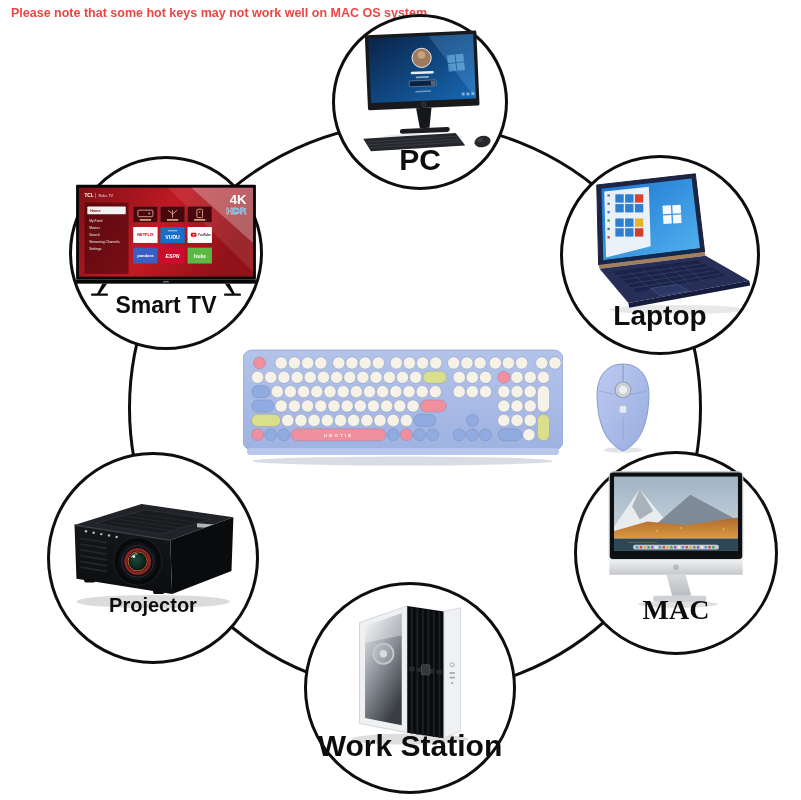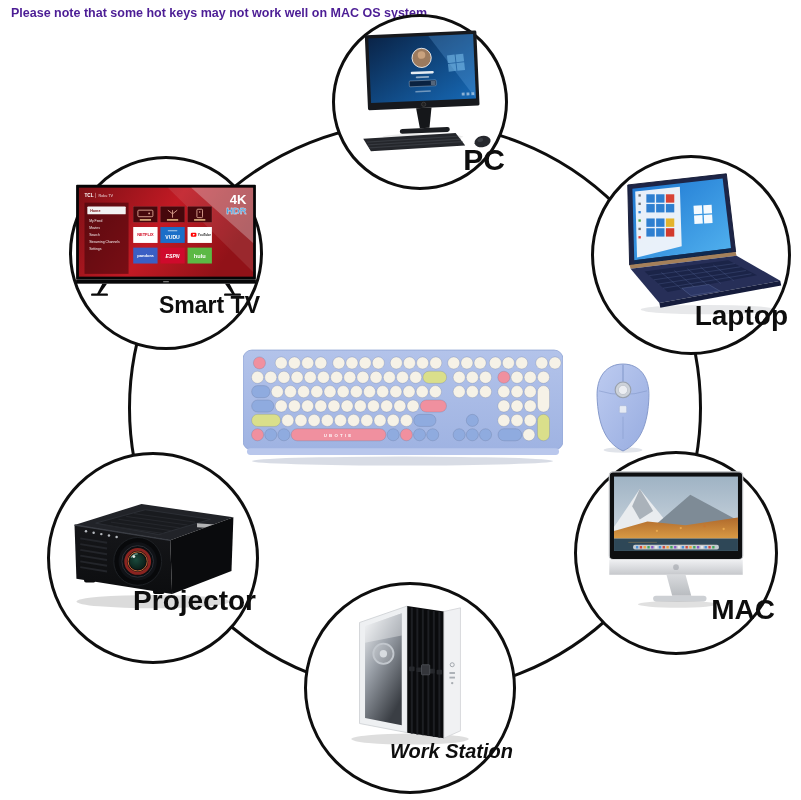--- a/index.html
+++ b/index.html
@@ -1,27 +1,27 @@
 <!DOCTYPE html>
 <html><head>
 <meta charset="utf-8">
 <style>
   html,body{margin:0;padding:0;background:#fff;}
   .canvas{position:relative;width:801px;height:800px;background:#fff;overflow:hidden;
           font-family:"Liberation Sans",sans-serif;}
-  .note{position:absolute;left:11px;top:6px;font-size:12.5px;font-weight:bold;color:#4c1d95;white-space:nowrap;}
+  .note{position:absolute;left:11px;top:6px;font-size:12.5px;font-weight:bold;color:#ef4444;white-space:nowrap;}
   .ring{position:absolute;left:128px;top:121px;width:574px;height:574px;border:3.5px solid #0e0e0e;
         border-radius:50%;box-sizing:border-box;}
   .node{position:absolute;border:3px solid #0e0e0e;border-radius:50%;background:#fff;
-        box-sizing:border-box;text-align:right;}
+        box-sizing:border-box;text-align:center;}
   .node svg{display:block;margin:0 auto;}
   .dev-label{position:absolute;left:0;right:0;font-weight:bold;color:#0d0d0d;letter-spacing:0;}
   .n-pc{left:332px;top:14px;width:176px;height:176px;}
   .n-tv{left:69px;top:156px;width:194px;height:194px;}
-  .n-laptop{left:591px;top:155px;width:200px;height:200px;}
+  .n-laptop{left:560px;top:155px;width:200px;height:200px;}
   .n-proj{left:47px;top:452px;width:212px;height:212px;}
   .n-mac{left:574px;top:451px;width:204px;height:204px;}
   .n-ws{left:304px;top:582px;width:212px;height:212px;}
   .kbd{position:absolute;left:243px;top:349px;}
   .mouse{position:absolute;left:586px;top:361px;}
   svg text{font-family:"Liberation Sans",sans-serif;}
 </style>
 </head>
 <body>
 
@@ -252,21 +252,21 @@
       </g>
       <circle cx="84" cy="84" r="25" fill="#08090b" stroke="#1e2126" stroke-width="1"></circle>
       <circle cx="84" cy="84" r="20" fill="#101216"></circle>
       <circle cx="84" cy="84" r="16.5" fill="#0c0e11" stroke="#2e3138" stroke-width="1"></circle>
       <circle cx="84" cy="84" r="12.5" fill="none" stroke="#8a2420" stroke-width="3"></circle>
       <circle cx="84" cy="84" r="10" fill="none" stroke="#c96a35" stroke-width="1"></circle>
       <circle cx="84" cy="84" r="8.5" fill="url(#glass)"></circle>
       <path d="M 77 80 A 9 9 0 0 1 84 76" fill="none" stroke="rgba(180,240,210,0.5)" stroke-width="1.5"></path>
       <circle cx="80" cy="79" r="1.5" fill="rgba(255,255,255,0.9)"></circle>
     </svg>
-    <div class="dev-label" style="bottom:44px;font-size:28px;">Projector</div>
+    <div class="dev-label" style="bottom:44px;font-size:20px;">Projector</div>
   </div>
 
   <div class="node n-mac">
     <svg width="172" height="143" viewBox="0 0 180 150" style="margin-top:14px;">
       <defs>
         <linearGradient id="sky" x1="0" y1="0" x2="0" y2="1">
           <stop offset="0" stop-color="#9fb3c4"></stop>
             <stop offset="1" stop-color="#d5dde4"></stop>
         </linearGradient>
         <linearGradient id="autumn" x1="0" y1="0" x2="0" y2="1">
@@ -320,21 +320,21 @@
             <rect x="124" y="81.8" width="2.4" height="2.6" fill="#d0483e"></rect>
           <rect x="128" y="81.8" width="2.4" height="2.6" fill="#3fa65c"></rect>
         </g>
       </g>
       <rect x="20" y="96" width="140" height="16" fill="url(#alum)"></rect>
       <circle cx="90" cy="104" r="3" fill="#9ea2a8" opacity="0.6"></circle>
       <polygon points="80,112 100,112 106,134 86,134" fill="url(#alum2)"></polygon>
       <rect x="66" y="134" width="56" height="6" rx="3" fill="#cdd0d4"></rect>
       <ellipse cx="92" cy="143" rx="42" ry="3.5" fill="rgba(0,0,0,0.12)"></ellipse>
     </svg>
-    <div class="dev-label" style="bottom:26px;font-size:28px;">MAC</div>
+    <div class="dev-label" style="bottom:26px;font-size:28px;font-family:Liberation Serif, serif;">MAC</div>
   </div>
 
   <div class="node n-ws">
     <svg width="156" height="156" viewBox="0 0 170 170" style="margin-top:10px;">
       <defs>
         <linearGradient id="wsglass" x1="0" y1="0" x2="0.6" y2="1">
           <stop offset="0" stop-color="#f2f4f6"></stop>
             <stop offset="0.45" stop-color="#9aa0a8"></stop>
             <stop offset="1" stop-color="#3a3e44"></stop>
         </linearGradient>
@@ -360,21 +360,21 @@
         <rect x="106" y="80.5" width="6" height="5" rx="1"></rect>
           <rect x="114" y="81.5" width="6" height="5" rx="1"></rect>
       </g>
       <rect x="97.5" y="76" width="9" height="11" rx="1" fill="#34363b" stroke="#55585e" stroke-width="0.8"></rect>
       <polygon points="122,18 140,14 140,148 122,156" fill="#f0f1f3" stroke="#d5d7da" stroke-width="1"></polygon>
       <circle cx="131" cy="76" r="2.2" fill="none" stroke="#9aa0a6" stroke-width="1"></circle>
       <rect x="128" y="84" width="6" height="2" fill="#a8adb3"></rect>
       <rect x="128" y="89" width="6" height="2" fill="#a8adb3"></rect>
       <circle cx="131" cy="96" r="1.3" fill="#a8adb3"></circle>
     </svg>
-    <div class="dev-label" style="bottom:28px;font-size:20px;font-style:italic;">Work Station</div>
+    <div class="dev-label" style="bottom:28px;font-size:30px;">Work Station</div>
   </div>
 
   <div class="kbd">
     <svg width="320" height="119" viewBox="0 0 323 120">
       <defs>
         <linearGradient id="deck" x1="0" y1="0" x2="0" y2="1">
           <stop offset="0" stop-color="#b3c3ea"></stop>
             <stop offset="1" stop-color="#9fb3e2"></stop>
         </linearGradient>
       </defs>

